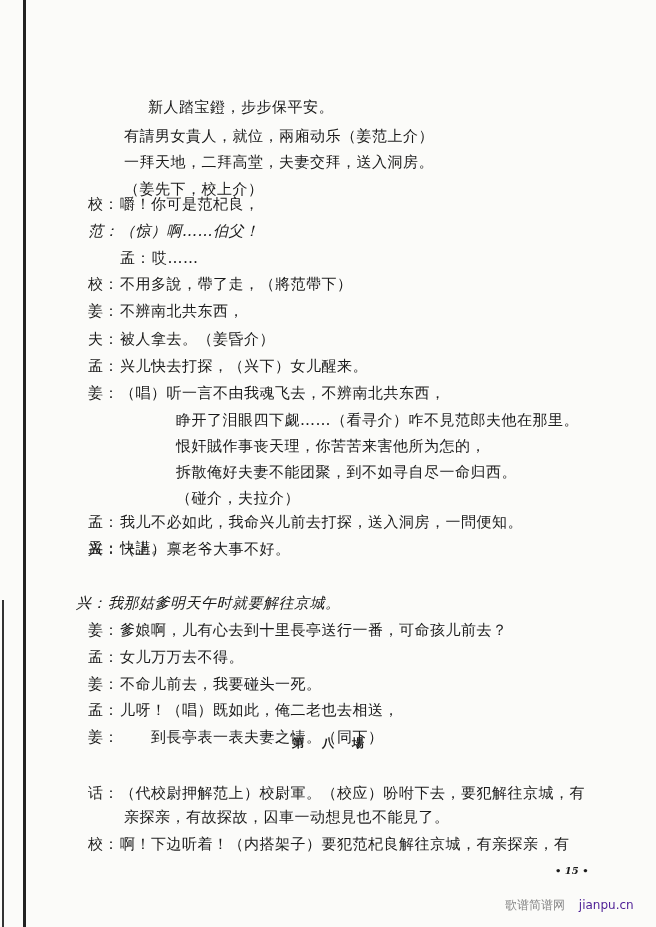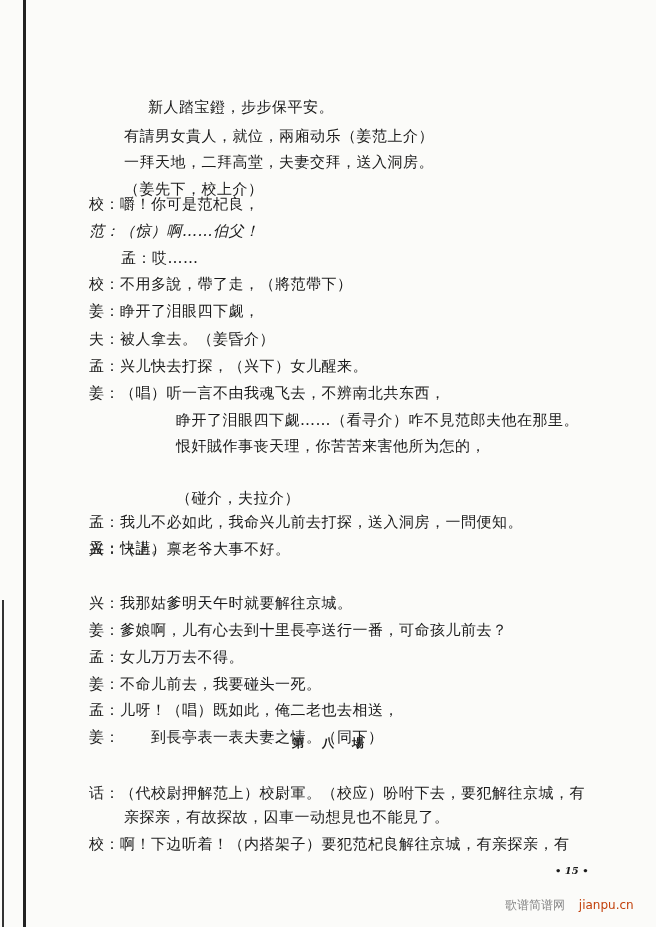--- a/index.html
+++ b/index.html
@@ -11,68 +11,69 @@
       color: #1a1a1a;
     }
     .binding-line {
       position: absolute; left: 23px; top: 0; width: 3px; height: 927px;
       background: #222;
     }
     .binding-line2 {
       position: absolute; left: 2px; top: 600px; width: 2px; height: 327px;
       background: #333;
     }
-    .page { position: absolute; left: 0; top: 0; width: 656px; height: 927px; text-align: right; }
+    .page { position: absolute; left: 0; top: 0; width: 656px; height: 927px; }
     .line {
       position: absolute; white-space: nowrap;
       font-size: 15px; line-height: 20px; letter-spacing: 0.5px;
     }
     .spk { display: inline-block; width: 32px; }
     .title {
       position: absolute; left: 292px; top: 735px;
       font-size: 12px; font-weight: bold; letter-spacing: 18px;
       font-family: "DejaVu Sans", "Liberation Sans", sans-serif;
     }
     .pagenum {
       position: absolute; left: 555px; top: 865px;
       font-size: 10px; font-style: italic; font-weight: bold;
     }
     .watermark {
       position: absolute; left: 505px; top: 897px;
       font-size: 12px; color: #888;
       font-family: "DejaVu Sans", "Liberation Sans", sans-serif;
     }
-    .watermark .url { color: #c2410c; padding-left: 10px; }
+    .watermark .url { color: #4c1d95; padding-left: 10px; }
   </style>
 </head>
 <body>
 
 <div class="binding-line"></div>
 <div class="binding-line2"></div>
 
 <div class="page" id="page">
     <div class="line" style="left: 148px; top: 97px;"><span>新人踏宝鐙，步步保平安。</span></div>
     <div class="line" style="left: 124px; top: 126px;"><span>有請男女貴人，就位，兩廂动乐（姜范上介）</span></div>
     <div class="line" style="left: 124px; top: 152px;"><span>一拜天地，二拜高堂，夫妻交拜，送入洞房。</span></div>
     <div class="line" style="left: 88px; top: 194px;"><span class="spk">校：</span><span>嚼！你可是范杞良，</span></div>
     <div class="line" style="left: 124px; top: 179px;"><span>（姜先下，校上介）</span></div>
     <div class="line" style="left: 88px; top: 221px; font-style: italic;"><span class="spk">范：</span><span>（惊）啊……伯父！</span></div>
     <div class="line" style="left: 88px; top: 248px; margin-left: 32px;"><span class="spk">孟：</span><span>哎……</span></div>
     <div class="line" style="left: 88px; top: 274px;"><span class="spk">校：</span><span>不用多說，帶了走，（將范帶下）</span></div>
-    <div class="line" style="left: 88px; top: 301px;"><span class="spk">姜：</span><span>睁开了泪眼四下觑，</span></div>
+    <div class="line" style="left: 88px; top: 301px;"><span class="spk">姜：</span><span>不辨南北共东西，</span></div>
     <div class="line" style="left: 88px; top: 329px;"><span class="spk">夫：</span><span>被人拿去。（姜昏介）</span></div>
     <div class="line" style="left: 88px; top: 356px;"><span class="spk">孟：</span><span>兴儿快去打探，（兴下）女儿醒来。</span></div>
     <div class="line" style="left: 88px; top: 383px;"><span class="spk">姜：</span><span>（唱）听一言不由我魂飞去，不辨南北共东西，</span></div>
     <div class="line" style="left: 176px; top: 410px;"><span>睁开了泪眼四下觑……（看寻介）咋不見范郎夫他在那里。</span></div>
     <div class="line" style="left: 176px; top: 436px;"><span>恨奸賊作事丧天理，你苦苦来害他所为怎的，</span></div>
+    <div class="line" style="left: 176px; top: 462px;"><span>拆散俺好夫妻不能团聚，到不如寻自尽一命归西。</span></div>
     <div class="line" style="left: 176px; top: 488px;"><span>（碰介，夫拉介）</span></div>
     <div class="line" style="left: 88px; top: 512px;"><span class="spk">孟：</span><span>我儿不必如此，我命兴儿前去打探，送入洞房，一問便知。</span></div>
     <div class="line" style="left: 88px; top: 539px;"><span class="spk">兴：</span><span>（上）禀老爷大事不好。</span></div>
     <div class="line" style="left: 88px; top: 538px;"><span class="spk">孟：</span><span>快講。</span></div>
-    <div class="line" style="left: 88px; top: 593px;"><span class="spk">兴：</span><span>我那姑爹明天午时就要解往京城。</span></div>
+    <div class="line" style="left: 76px; top: 593px; font-style: italic;"><span class="spk">兴：</span><span>我那姑爹明天午时就要解往京城。</span></div>
     <div class="line" style="left: 88px; top: 620px;"><span class="spk">姜：</span><span>爹娘啊，儿有心去到十里長亭送行一番，可命孩儿前去？</span></div>
     <div class="line" style="left: 88px; top: 647px;"><span class="spk">孟：</span><span>女儿万万去不得。</span></div>
     <div class="line" style="left: 88px; top: 674px;"><span class="spk">姜：</span><span>不命儿前去，我要碰头一死。</span></div>
     <div class="line" style="left: 88px; top: 700px;"><span class="spk">孟：</span><span>儿呀！（唱）既如此，俺二老也去相送，</span></div>
     <div class="line" style="left: 88px; top: 727px;"><span class="spk">姜：</span><span>　　到長亭表一表夫妻之情。（同下）</span></div>
     <div class="line" style="left: 88px; top: 783px;"><span class="spk">话：</span><span>（代校尉押解范上）校尉軍。（校应）吩咐下去，要犯解往京城，有</span></div>
     <div class="line" style="left: 124px; top: 807px;"><span>亲探亲，有故探故，囚車一动想見也不能見了。</span></div>
     <div class="line" style="left: 88px; top: 834px;"><span class="spk">校：</span><span>啊！下边听着！（内搭架子）要犯范杞良解往京城，有亲探亲，有</span></div>
   </div>
 

